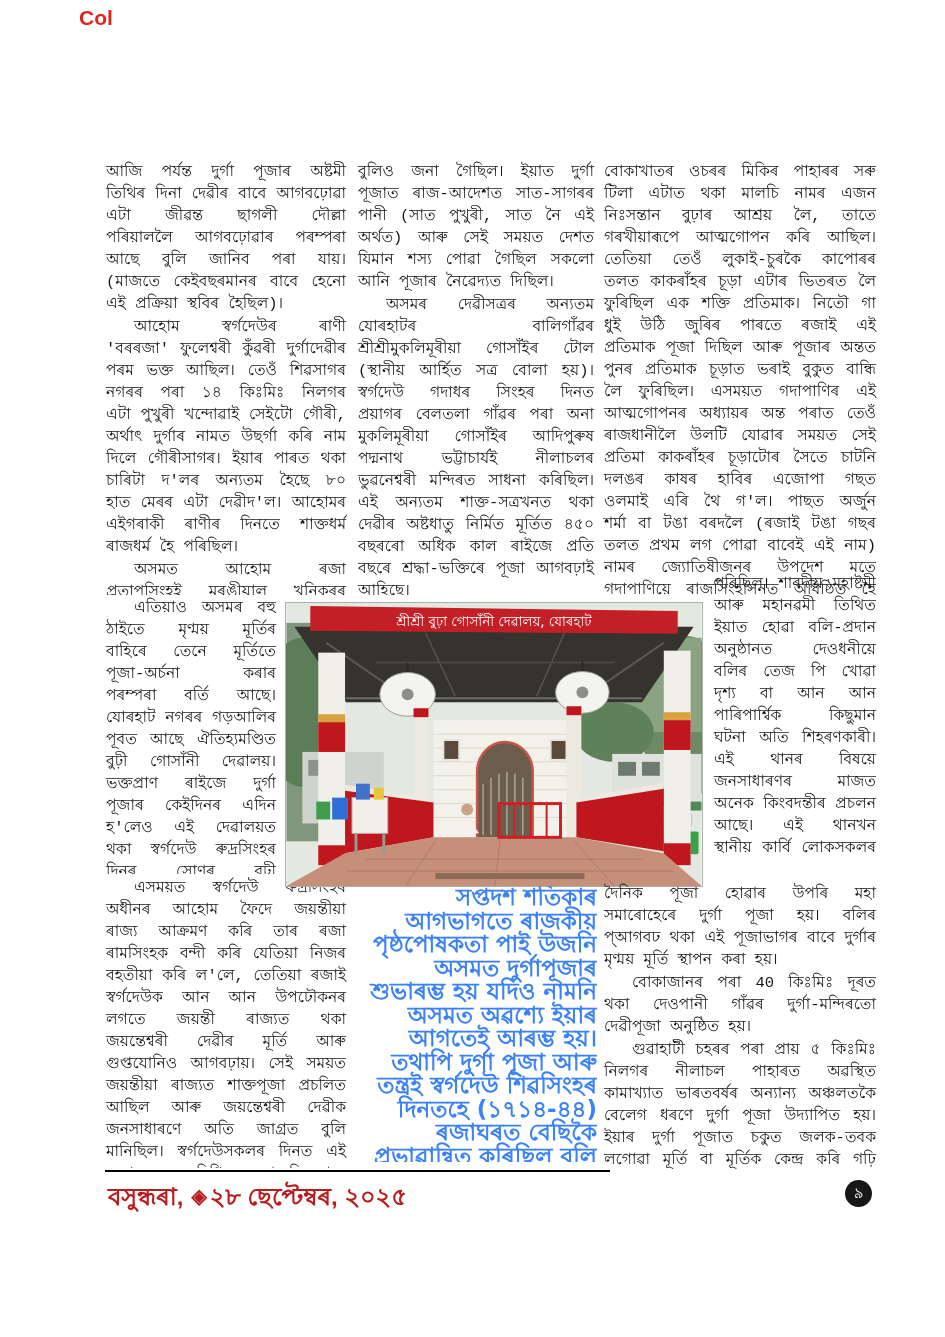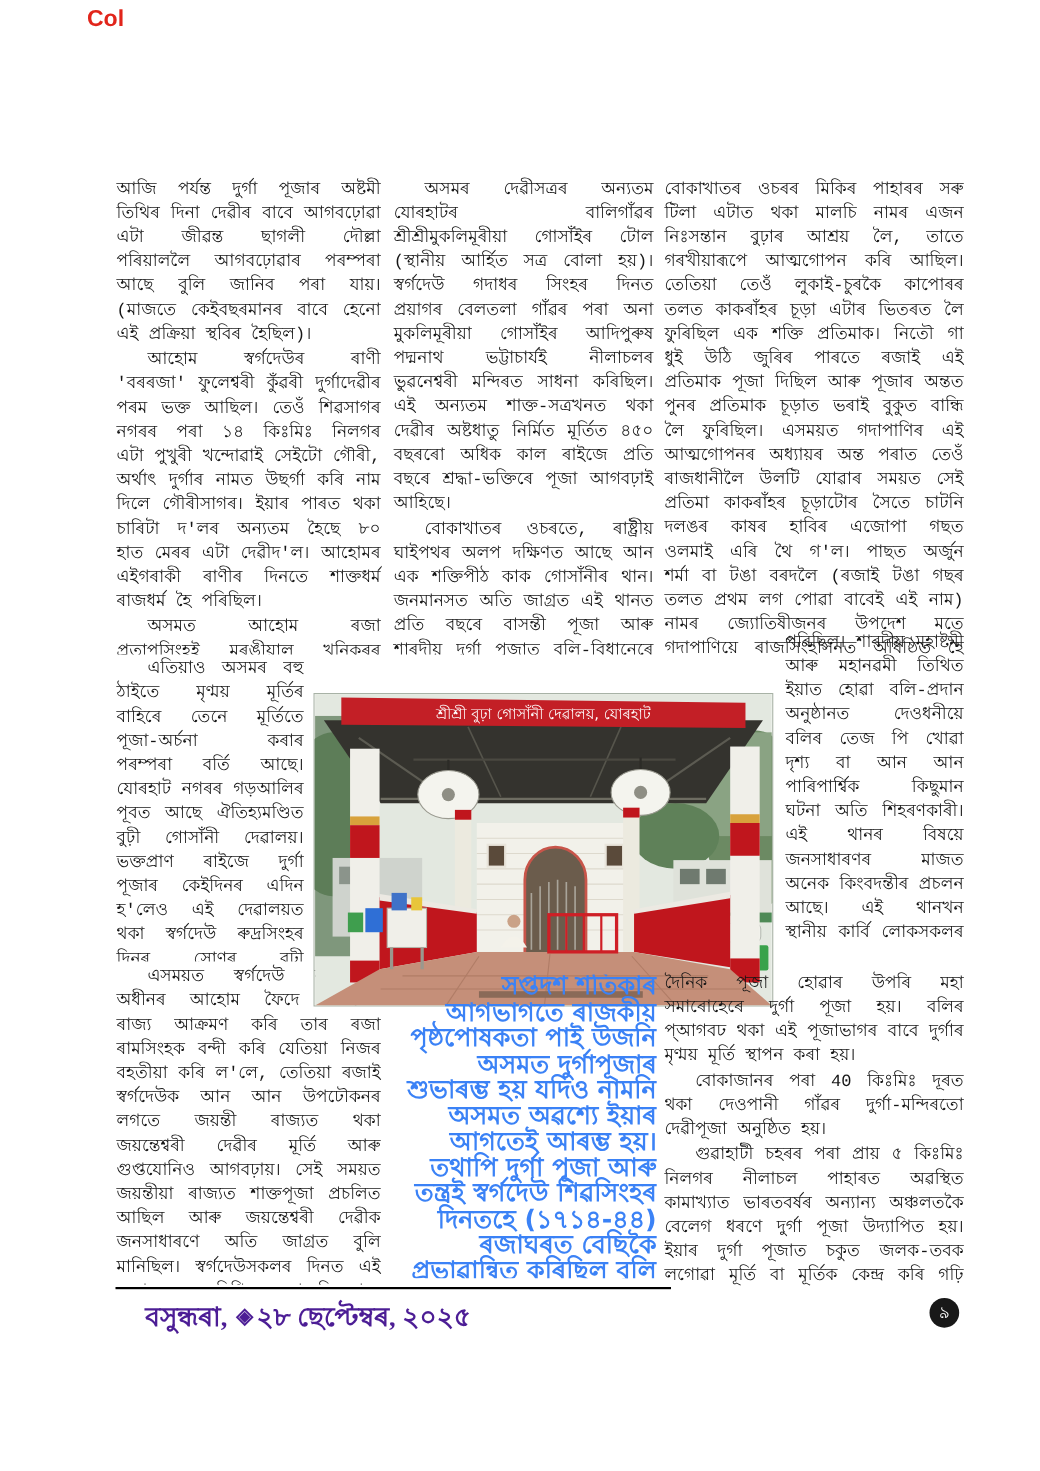--- a/index.html
+++ b/index.html
@@ -19,42 +19,41 @@
   }
   .txtseg{
     position:absolute;
     font-size:15.5px;line-height:22px;
     text-align:justify;
     overflow:hidden;
   }
   .txtseg p{margin:1px;padding:0;font-family:Liberation Mono, monospace;}
   .txtseg p.ind{text-indent:28px;}
   .photo-fig{
-    position:absolute;left:285px;top:630px;width:418px;height:285px;
+    position:absolute;left:285px;top:602px;width:418px;height:285px;
     margin:0;padding:0;line-height:0;text-align:right;
   }
   .photo-fig svg{display:block;border:1px solid #a8b2a6;box-sizing:border-box;}
   .pullquote{
     position:absolute;left:357px;top:886px;width:240px;height:276px;
     font-size:23px;line-height:23.5px;
     text-align:right;
     font-weight:600;
     color:#3b82f6;
     overflow:hidden;
   }
   .footer-rule{
     position:absolute;left:105px;top:1170px;width:505px;height:2px;
     background:#000;
   }
   .footer-line{
     position:absolute;left:108px;top:1178px;
-    font-size:24px;font-weight:bold;color:#4c1d95;
-    font-family:Liberation Serif, serif;
+    font-size:24px;font-weight:bold;color:#b91c1c;
+    font-family:Liberation Sans, sans-serif;
     white-space:nowrap;
-    margin-left:24px;
   }
   .footer-line .orn{font-size:20px;vertical-align:2px;padding:0 3px 0 8px;}
   .page-badge{
     position:absolute;left:845px;top:1180px;
     width:27px;height:27px;border-radius:50%;
     background:#181818;color:#fff;
     font-size:15px;line-height:27px;text-align:center;
   }
 </style>
 </head>
@@ -70,20 +69,21 @@
     <p class="ind">অসমত আহোম ৰজা প্ৰতাপসিংহই মৰঙীয়াল খনিকৰৰ হতুৱাই মাটিৰে দশভুজা দুৰ্গা গোসাঁনীৰ মূৰ্তি সজোৱাই শিৱসাগৰৰ ভটিয়াপাৰত পূজা-উৎসৱ পতাৰ পাতনি মেলাৰ আগলৈকে অসমৰ অনেক ঠাইত ধাতু, কাঠ বা প্ৰস্তৰৰ মূৰ্তিতে পূজা কৰা হৈছিল— 'শৈলী দাৰুময়ী লৌহী লেপ্যা লেখ্যা চ চৈতকী, মনোময়ী মণিময়ী প্ৰতিমা অষ্টবিধাঃ স্মৃতাঃ'-ভাগৱত।</p>
   </div>
   <div class="txtseg" style="left:105px;top:596px;width:172px;height:278px;">
     <p class="ind">এতিয়াও অসমৰ বহু ঠাইতে মৃণ্ময় মূৰ্তিৰ বাহিৰে তেনে মূৰ্তিতে পূজা-অৰ্চনা কৰাৰ পৰম্পৰা বৰ্তি আছে। যোৰহাট নগৰৰ গড়আলিৰ পূবত আছে ঐতিহ্যমণ্ডিত বুঢ়ী গোসাঁনী দেৱালয়। ভক্তপ্ৰাণ ৰাইজে দুৰ্গা পূজাৰ কেইদিনৰ এদিন হ'লেও এই দেৱালয়ত থকা স্বৰ্গদেউ ৰুদ্ৰসিংহৰ দিনৰ সোণৰ বুঢ়ী গোসাঁনীৰ মূৰ্তিত মূৰ দোঁৱাই আহেগৈ। বুৰঞ্জী আৰু কিংবদন্তীমতে, ১৮১৬ চনত আহোম ৰজা চন্দ্ৰকান্ত সিংহৰ মাতৃ অৰ্থাৎ নুমলী</p>
   </div>
   <div class="txtseg" style="left:105px;top:876px;width:242px;height:292px;">
     <p class="ind">এসময়ত স্বৰ্গদেউ ৰুদ্ৰসিংহৰ অধীনৰ আহোম ফৈদে জয়ন্তীয়া ৰাজ্য আক্ৰমণ কৰি তাৰ ৰজা ৰামসিংহক বন্দী কৰি যেতিয়া নিজৰ বহতীয়া কৰি ল'লে, তেতিয়া ৰজাই স্বৰ্গদেউক আন আন উপঢৌকনৰ লগতে জয়ন্তী ৰাজ্যত থকা জয়ন্তেশ্বৰী দেৱীৰ মূৰ্তি আৰু গুপ্তযোনিও আগবঢ়ায়। সেই সময়ত জয়ন্তীয়া ৰাজ্যত শাক্তপূজা প্ৰচলিত আছিল আৰু জয়ন্তেশ্বৰী দেৱীক জনসাধাৰণে অতি জাগ্ৰত বুলি মানিছিল। স্বৰ্গদেউসকলৰ দিনত এই দেৱালয়ত বৰবিধিমতে ৰাজসিকভাৱে পূজা চলিছিল বাবে ইয়াক বৰপূজাঘৰ দ'ল</p>
   </div>
 
   <div class="txtseg" style="left:357px;top:160px;width:238px;height:435px;">
+    <p>বুলিও জনা গৈছিল। ইয়াত দুৰ্গা পূজাত ৰাজ-আদেশত সাত-সাগৰৰ পানী (সাত পুখুৰী, সাত নৈ এই অৰ্থত) আৰু সেই সময়ত দেশত যিমান শস্য পোৱা গৈছিল সকলো আনি পূজাৰ নৈৱেদ্যত দিছিল।</p>
     <p class="ind">অসমৰ দেৱীসত্ৰৰ অন্যতম যোৰহাটৰ বালিগাঁৱৰ শ্ৰীশ্ৰীমুকলিমূৰীয়া গোসাঁইৰ টোল (স্থানীয় আৰ্হিত সত্ৰ বোলা হয়)। স্বৰ্গদেউ গদাধৰ সিংহৰ দিনত প্ৰয়াগৰ বেলতলা গাঁৱৰ পৰা অনা মুকলিমূৰীয়া গোসাঁইৰ আদিপুৰুষ পদ্মনাথ ভট্টাচাৰ্যই নীলাচলৰ ভুৱনেশ্বৰী মন্দিৰত সাধনা কৰিছিল। এই অন্যতম শাক্ত-সত্ৰখনত থকা দেৱীৰ অষ্টধাতু নিৰ্মিত মূৰ্তিত ৪৫০ বছৰৰো অধিক কাল ৰাইজে প্ৰতি বছৰে শ্ৰদ্ধা-ভক্তিৰে পূজা আগবঢ়াই আহিছে।</p>
     <p class="ind">বোকাখাতৰ ওচৰতে, ৰাষ্ট্ৰীয় ঘাইপথৰ অলপ দক্ষিণত আছে আন এক শক্তিপীঠ কাক গোসাঁনীৰ থান। জনমানসত অতি জাগ্ৰত এই থানত প্ৰতি বছৰে বাসন্তী পূজা আৰু শাৰদীয় দুৰ্গা পূজাত বলি-বিধানেৰে আই ভগৱতীৰ পূজা কৰা হয়। জনশ্ৰুতি মতে, ল'ৰা ৰজাৰ চকুৰ পৰা পলাই সাৰিবৰ বাবে গদাপাণিয়ে</p>
   </div>
 
   <figure class="photo-fig">
     <svg viewBox="0 0 418 285" width="418" height="285" xmlns="http://www.w3.org/2000/svg">
       <rect width="418" height="285" fill="#e3e8e0"></rect>
 
       <rect x="0" y="20" width="52" height="220" fill="#7f977c"></rect>
       <ellipse cx="16" cy="110" rx="42" ry="75" fill="#5d7d58"></ellipse>

